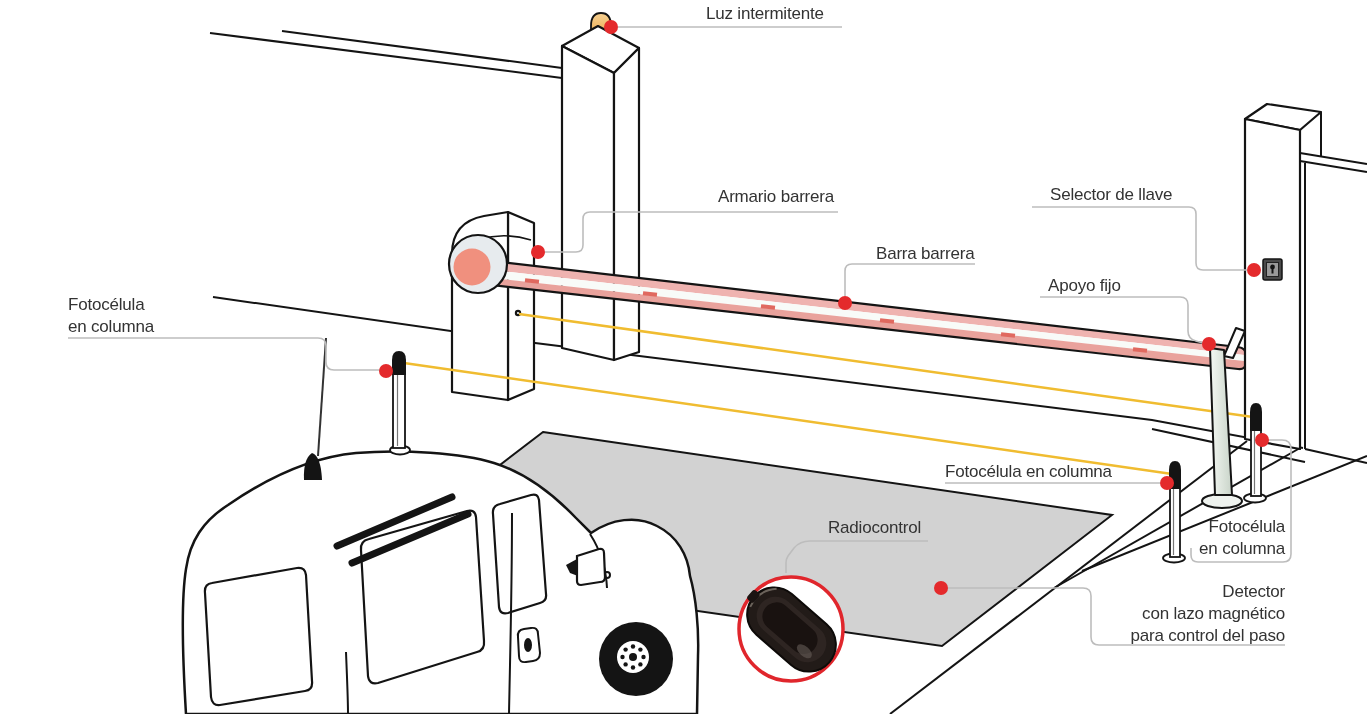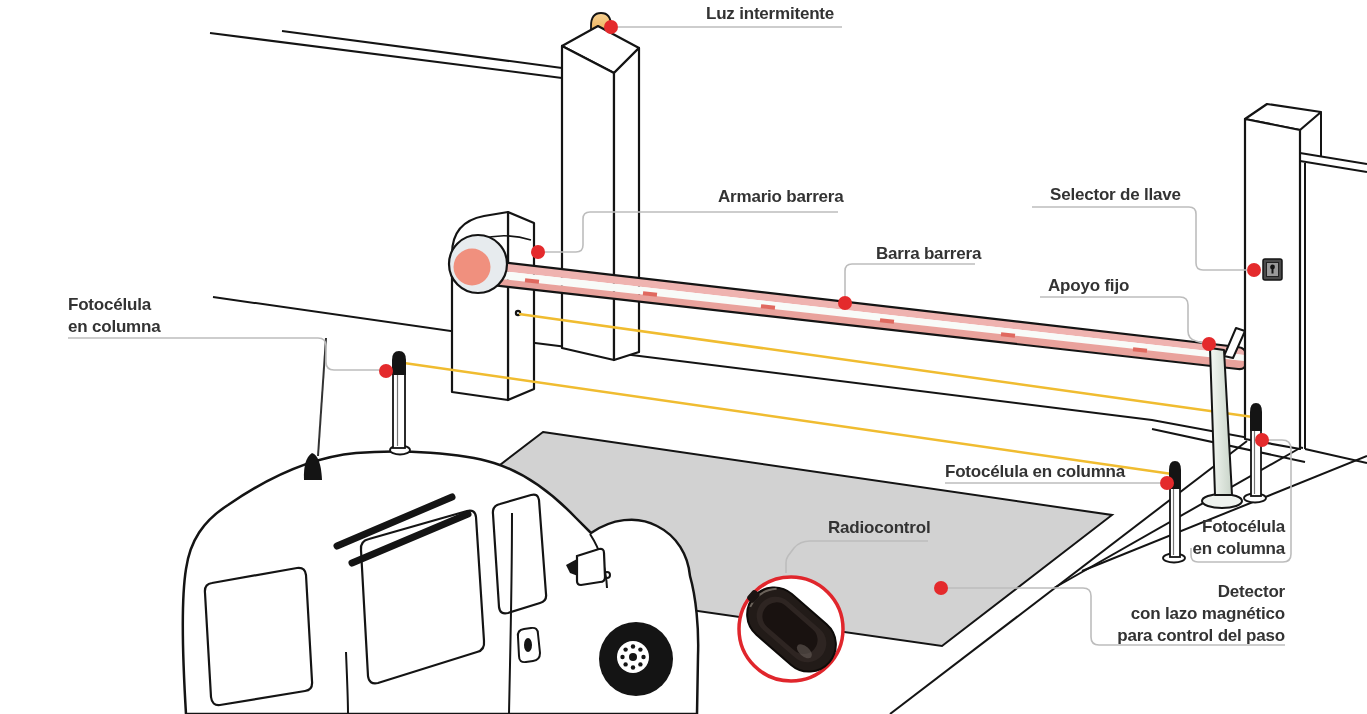--- a/index.html
+++ b/index.html
@@ -1,17 +1,17 @@
 <!DOCTYPE html>
 <html><head>
 <meta charset="utf-8">
 <style>
   html,body{margin:0;padding:0;background:#ffffff;}
   .stage{position:relative;width:1367px;height:714px;background:#ffffff;overflow:hidden;
-         font-family:"Liberation Sans",sans-serif;font-weight:bold;}
+         font-family:"Liberation Sans",sans-serif;}
   svg{position:absolute;left:0;top:0;}
   svg text{font-family:"Liberation Sans",sans-serif;font-size:17px;fill:#333333;letter-spacing:-0.2px;}
   svg text.end{text-anchor:end;}
 </style>
 </head>
 <body>
 
 <div class="stage">
 <svg width="1367" height="714" viewBox="0 0 1367 714">
   <defs>

